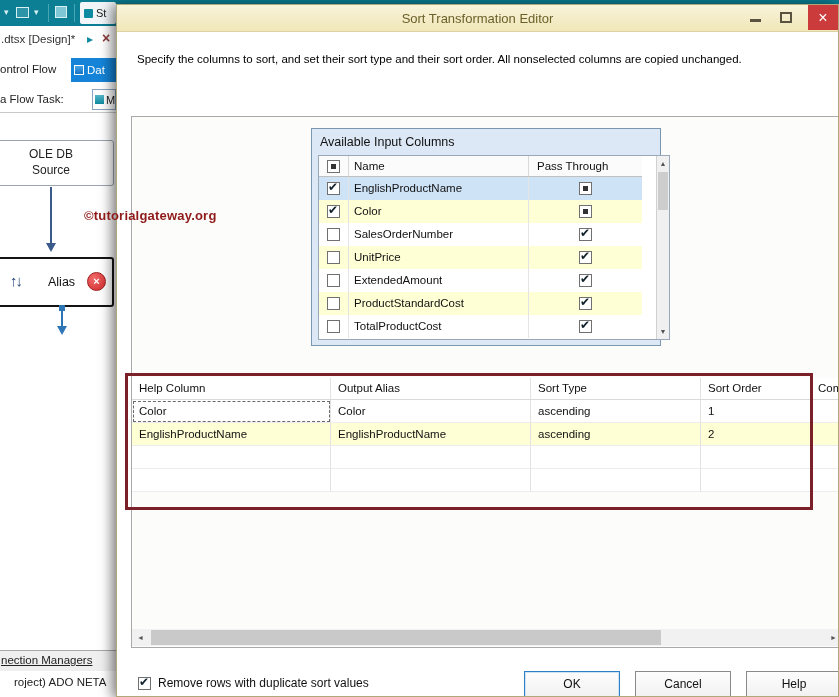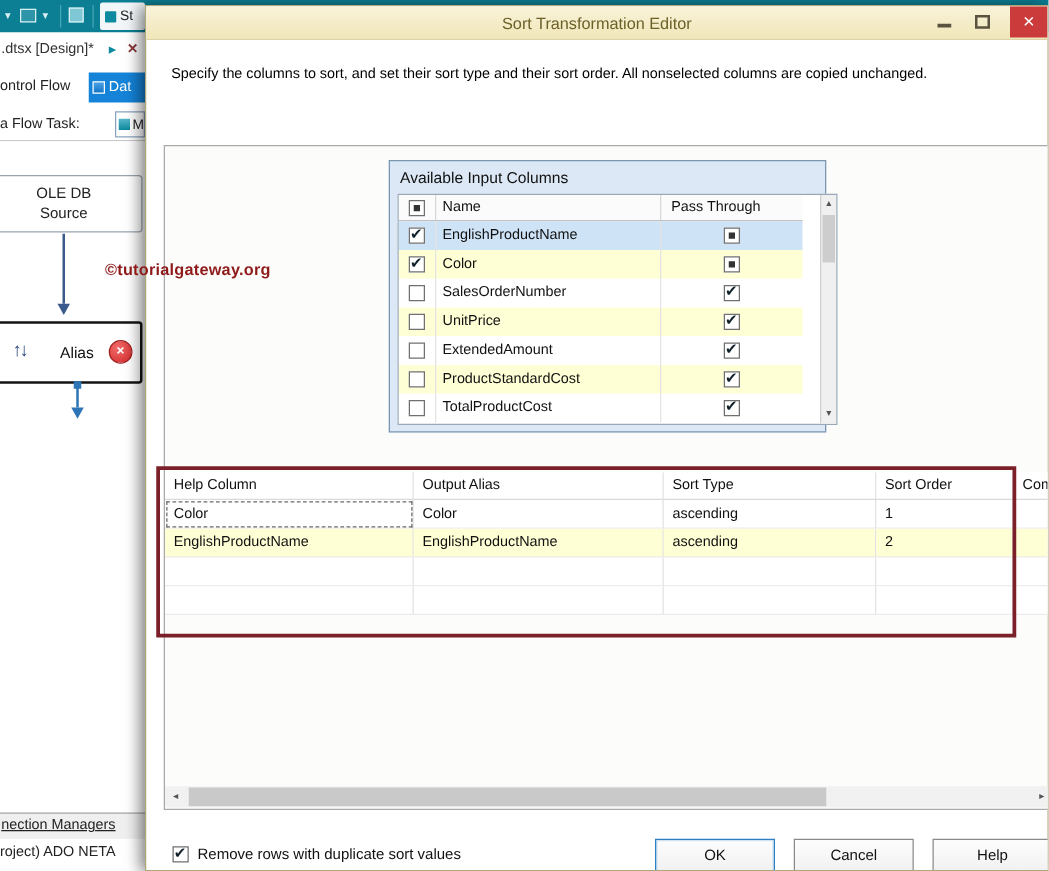--- a/index.html
+++ b/index.html
@@ -41,21 +41,21 @@
   .conn-arrow1::after{content:"";position:absolute;left:-4px;top:56px;border-left:5px solid transparent;border-right:5px solid transparent;border-top:9px solid #3a5a8c;}
   .sort-box{position:absolute;left:-12px;top:144px;width:126px;height:50px;background:#fff;border:2px solid #141414;border-radius:3px;}
   .sort-icon{position:absolute;left:20px;top:13px;font-size:15px;font-weight:bold;color:#2b4a7d;letter-spacing:-2px;}
   .sort-box-label{position:absolute;left:58px;top:16px;font-size:12.5px;color:#111;}
   .error-badge{position:absolute;left:97px;top:13px;width:19px;height:19px;border-radius:50%;background:radial-gradient(circle at 35% 30%,#f26a6a,#cf2b2b);border:1px solid #9e1e1e;color:#fff;font-size:11px;font-weight:bold;display:flex;align-items:center;justify-content:center;line-height:1;}
   .conn-arrow2{position:absolute;left:61px;top:197px;width:2px;height:16px;background:#2e75b6;}
   .conn-arrow2::before{content:"";position:absolute;left:-2px;top:-5px;width:6px;height:6px;background:#2e75b6;}
   .conn-arrow2::after{content:"";position:absolute;left:-4px;top:16px;border-left:5px solid transparent;border-right:5px solid transparent;border-top:9px solid #2e75b6;}
 
   .conn-managers-bar{position:absolute;left:0;top:650px;width:116px;height:21px;background:#efefef;border-top:1px solid #a8a8a8;font-size:11.5px;color:#222;padding:3px 0 0 1px;z-index:1;white-space:nowrap;text-decoration:underline;}
-  .ado-net-item{position:absolute;left:0;top:676px;width:132px;font-size:11.5px;color:#222;z-index:1;white-space:nowrap;}
+  .ado-net-item{position:absolute;left:0;top:676px;width:132px;font-size:11.5px;color:#222;z-index:1;white-space:nowrap;padding-left:14px;}
 
   .watermark{position:absolute;left:84px;top:208px;z-index:40;font-size:13px;font-weight:bold;color:#8f1a1a;letter-spacing:.2px;white-space:nowrap;text-align:right;}
 
   
   .dialog{position:absolute;left:116px;top:4px;width:723px;height:693px;background:#fff;border:1px solid #b0a878;box-shadow:-5px 0 12px rgba(0,0,0,.35),0 3px 12px rgba(0,0,0,.3);overflow:hidden;z-index:10;}
   .dlg-title{position:absolute;left:0;top:0;width:100%;height:27px;background:linear-gradient(#f9f3da,#f0e6b8);border-bottom:1px solid #ddd3a2;}
   .dlg-title-text{position:absolute;width:100%;text-align:center;top:6px;font-size:13px;color:#6b6028;}
   .win-btn{position:absolute;top:0;width:28px;height:25px;}
   .win-min-glyph{position:absolute;left:8px;top:14px;width:11px;height:3px;background:#5a5340;}
   .win-max-glyph{position:absolute;left:8px;top:7px;width:12px;height:11px;border:2px solid #5a5340;}

